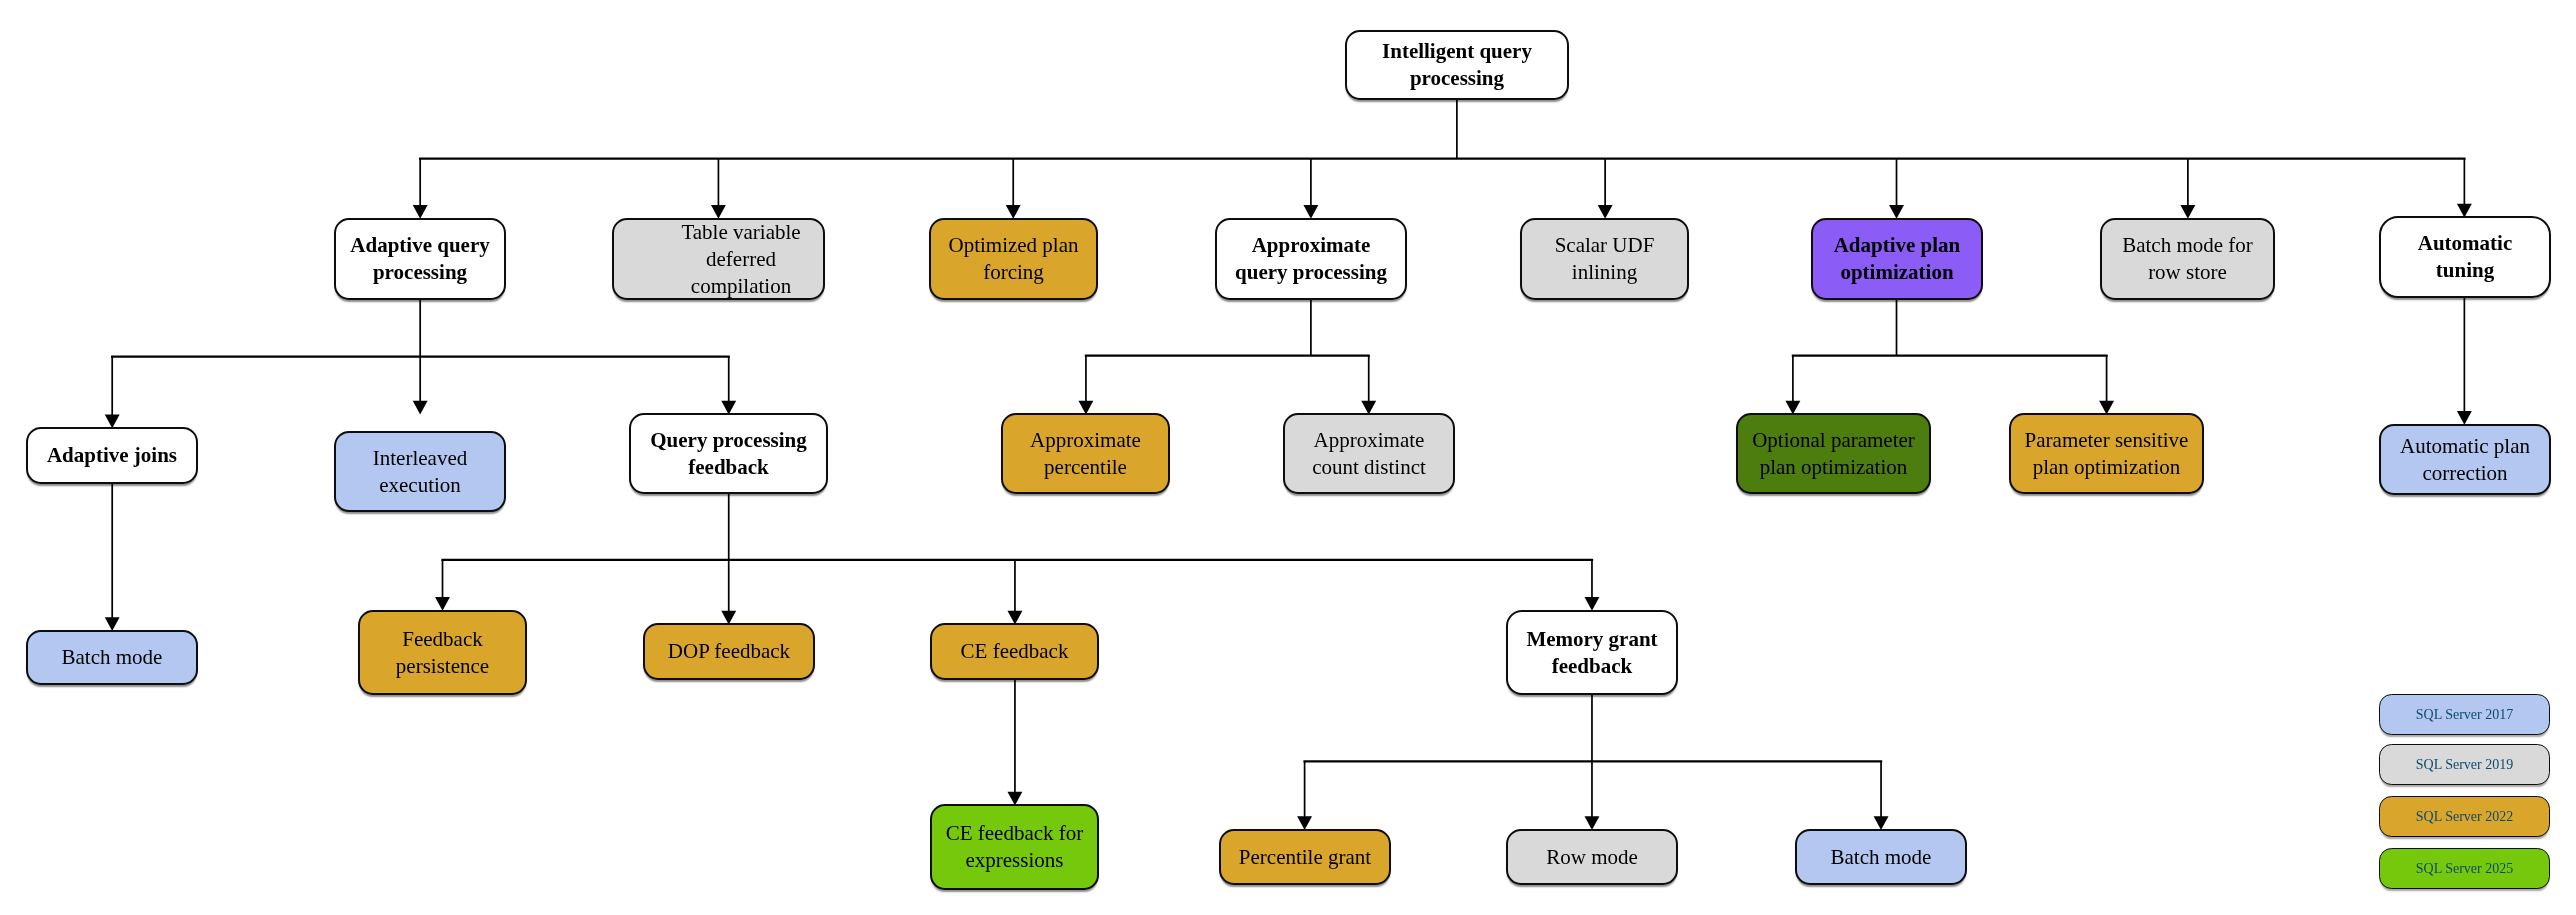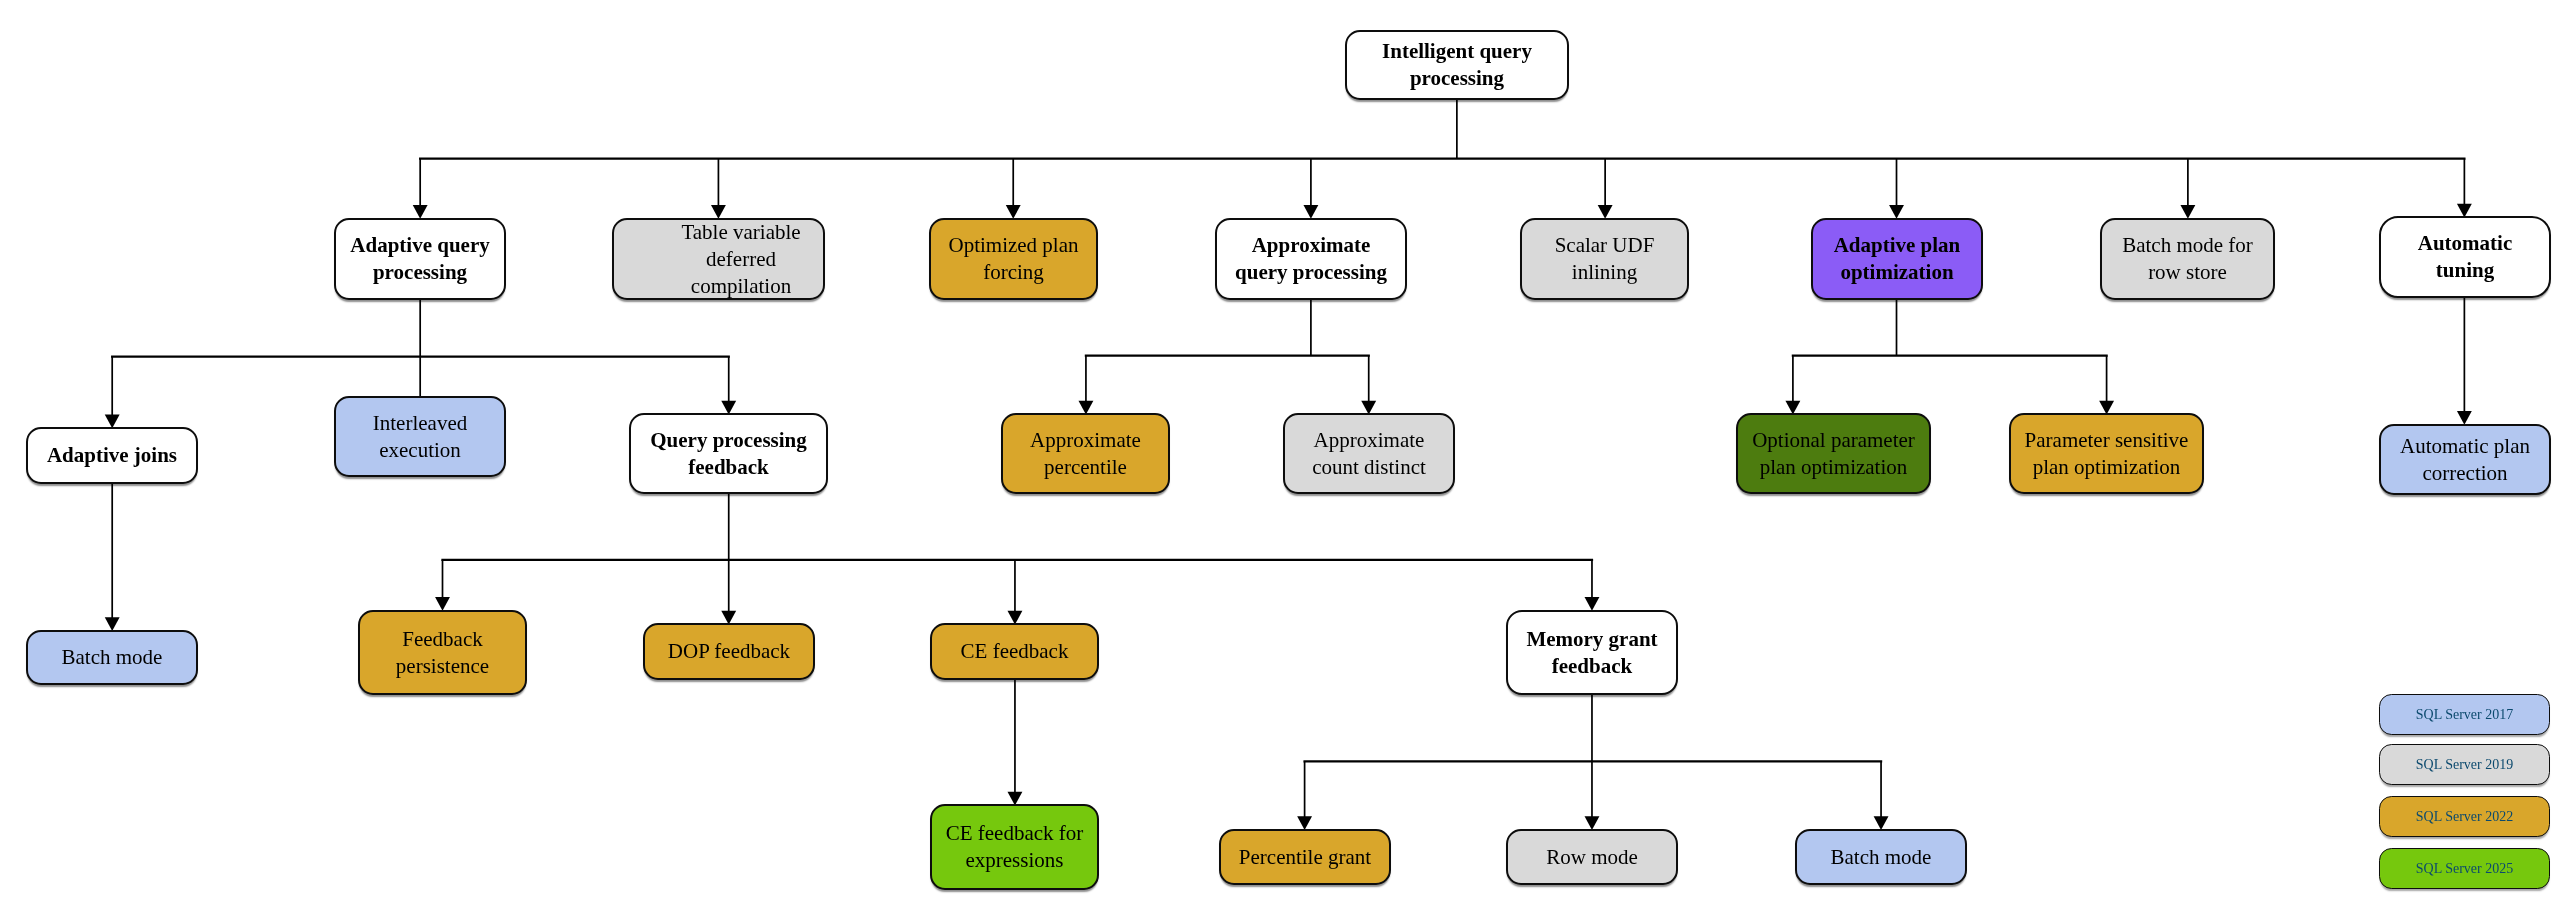--- a/index.html
+++ b/index.html
@@ -125,21 +125,21 @@
 query processing</div>
     <div class="node" style="left: 1520px; top: 218px; width: 169px; height: 82px; background: rgb(217, 217, 217);">Scalar UDF
 inlining</div>
     <div class="node cat" style="left: 1811px; top: 218px; width: 172px; height: 82px; background: #8b5cf6;">Adaptive plan
 optimization</div>
     <div class="node" style="left: 2100px; top: 218px; width: 175px; height: 82px; background: rgb(217, 217, 217);">Batch mode for
 row store</div>
     <div class="node cat" style="left: 2379px; top: 216px; width: 172px; height: 82px; background: rgb(255, 255, 255); border-radius: 19px;">Automatic
 tuning</div>
     <div class="node cat" style="left: 26px; top: 427px; width: 172px; height: 57px; background: rgb(255, 255, 255);">Adaptive joins</div>
-    <div class="node" style="left: 334px; top: 396px; width: 172px; height: 81px; background: rgb(179, 199, 240);">Interleaved
+    <div class="node" style="left: 334px; top: 431px; width: 172px; height: 81px; background: rgb(179, 199, 240);">Interleaved
 execution</div>
     <div class="node cat" style="left: 629px; top: 413px; width: 199px; height: 81px; background: rgb(255, 255, 255);">Query processing
 feedback</div>
     <div class="node" style="left: 1001px; top: 413px; width: 169px; height: 81px; background: rgb(217, 166, 43);">Approximate
 percentile</div>
     <div class="node" style="left: 1283px; top: 413px; width: 172px; height: 81px; background: rgb(217, 217, 217);">Approximate
 count distinct</div>
     <div class="node" style="left: 1696px; top: 413px; width: 195px; height: 81px; background: #4d7c0f; margin-left: 40px;">Optional parameter
 plan optimization</div>
     <div class="node" style="left: 2009px; top: 413px; width: 195px; height: 81px; background: rgb(217, 166, 43);">Parameter sensitive

